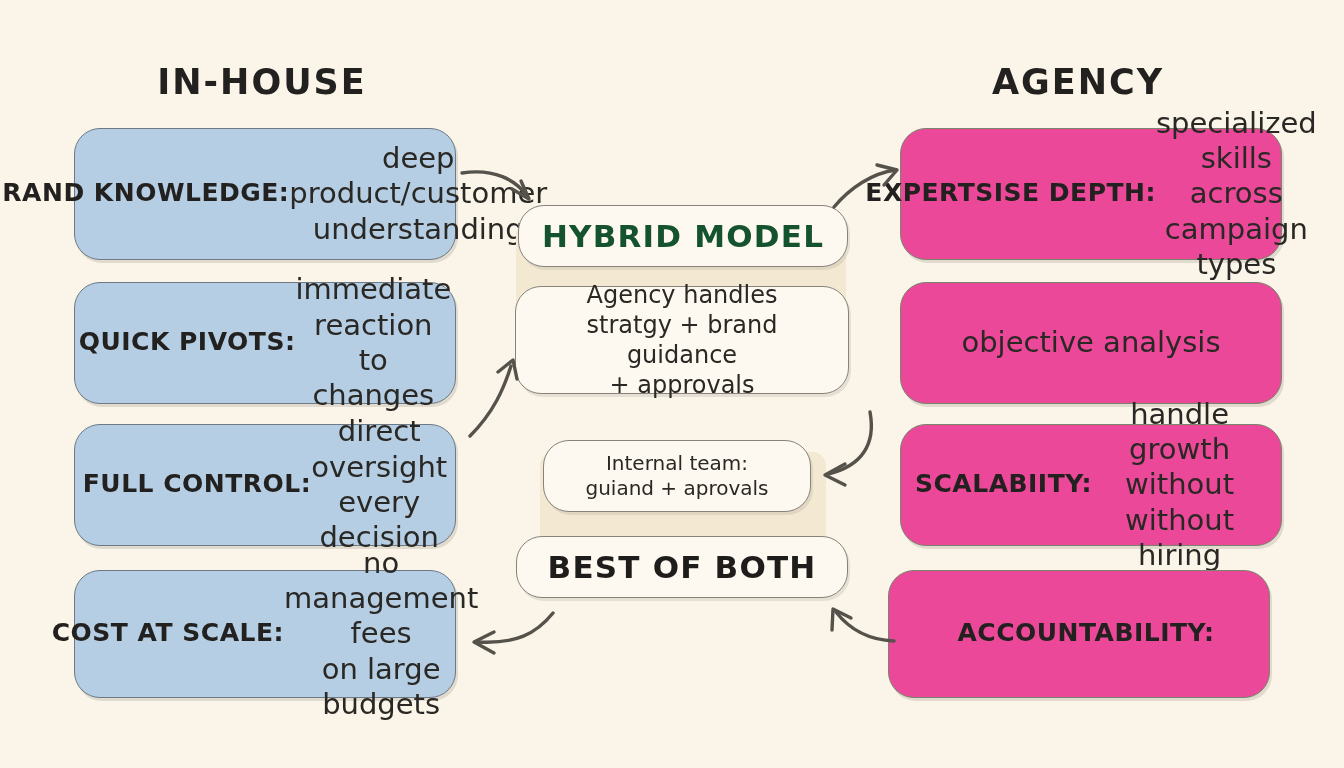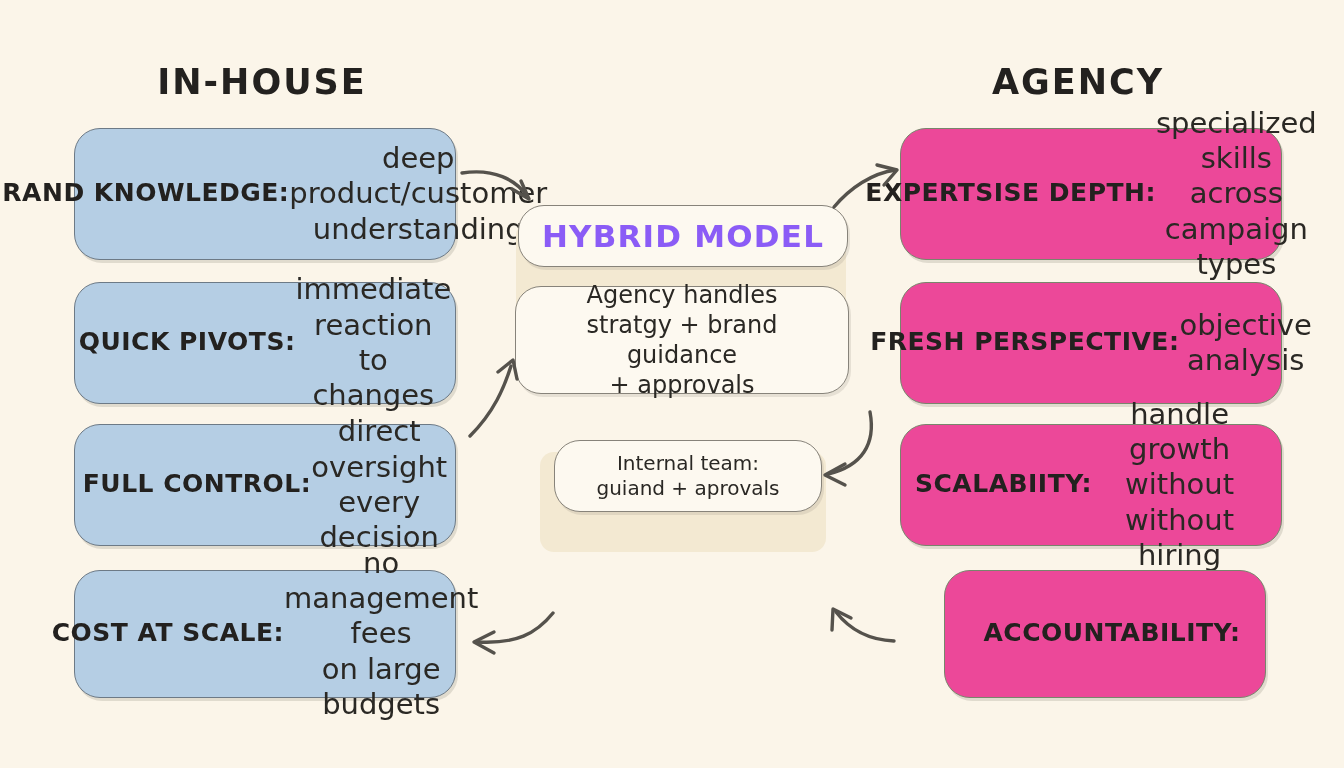--- a/index.html
+++ b/index.html
@@ -71,21 +71,21 @@
   
   #card-brand-knowledge { left: 74px;  top: 128px; width: 382px; height: 132px; }
   #card-quick-pivots    { left: 74px;  top: 282px; width: 382px; height: 122px; }
   #card-full-control    { left: 74px;  top: 424px; width: 382px; height: 122px; }
   #card-cost-at-scale   { left: 74px;  top: 570px; width: 382px; height: 128px; }
 
   
   #card-expertise       { left: 900px; top: 128px; width: 382px; height: 132px; }
   #card-fresh           { left: 900px; top: 282px; width: 382px; height: 122px; }
   #card-scalability     { left: 900px; top: 424px; width: 382px; height: 122px; }
-  #card-accountability  { left: 944px; top: 570px; width: 322px; height: 128px; padding-left: 28px; }
+  #card-accountability  { left: 888px; top: 570px; width: 382px; height: 128px; padding-left: 28px; }
 
   
   .cream-panel {
     position: absolute;
     background: #f3e9d2;
     border-radius: 14px;
   }
   #cream-top    { left: 516px; top: 222px; width: 330px; height: 120px; }
   #cream-bottom { left: 540px; top: 452px; width: 286px; height: 100px; }
 
@@ -98,30 +98,30 @@
     display: flex;
     align-items: center;
     justify-content: center;
     text-align: center;
     box-shadow: 2px 3px 0 rgba(130,125,110,0.17);
   }
   #card-hybrid-model {
     left: 518px; top: 205px; width: 330px; height: 62px;
   }
   #card-hybrid-model .label {
-    font-weight: bold; font-size: 31px; letter-spacing: 1.2px; color: #8b5cf6;
+    font-weight: bold; font-size: 31px; letter-spacing: 1.2px; color: #14532d;
   }
   #card-hybrid-detail {
     left: 515px; top: 286px; width: 334px; height: 108px; padding: 6px 16px;
   }
   #card-hybrid-detail .label {
     font-size: 24px; line-height: 1.25; color: #2a2824; white-space: pre-line;
   }
   #card-internal-team {
-    left: 543px; top: 440px; width: 268px; height: 72px; padding: 4px 12px; margin-left: 11px;
+    left: 543px; top: 440px; width: 268px; height: 72px; padding: 4px 12px;
   }
   #card-internal-team .label {
     font-size: 20px; line-height: 1.25; color: #2a2824; white-space: pre-line;
   }
   #card-best-of-both {
     left: 516px; top: 536px; width: 332px; height: 62px;
   }
   #card-best-of-both .label {
     font-weight: bold; font-size: 31px; letter-spacing: 1.2px; color: #1f1d1b;
   }
@@ -173,21 +173,20 @@
 on large budgets</div>
   </div>
 
   <div class="card green" id="card-expertise">
     <div class="hd">EXPERTSISE DEPTH:</div>
     <div class="bd">specialized skills across
 campaign types</div>
   </div>
 
   <div class="card green" id="card-fresh">
-    <div class="hd">FRESH PERSPECTIVE:</div>
     <div class="bd">objective analysis</div>
   </div>
 
   <div class="card green" id="card-scalability">
     <div class="hd">SCALABIITY:</div>
     <div class="bd">handle growth without
 without hiring</div>
   </div>
 
   <div class="card green" id="card-accountability">
@@ -205,20 +204,23 @@
     <div class="label">Agency handles
 stratgy + brand guidance
 + approvals</div>
   </div>
 
   <div class="white-card" id="card-internal-team">
     <div class="label">Internal team:
 guiand + aprovals</div>
   </div>
 
+  <div class="white-card" id="card-best-of-both">
+    <div class="label">BEST OF BOTH</div>
+  </div>
 
   <svg id="arrow-layer" viewBox="0 0 1344 768">
 
     <g>
       <path class="arrow-path" d="M 462 173 C 494 168, 516 180, 527 196"></path>
       <path class="arrow-path" d="M 512 189 L 529 199 L 521 181"></path>
     </g>
 
     <g>
       <path class="arrow-path" d="M 834 207 C 850 188, 872 173, 896 170"></path>

